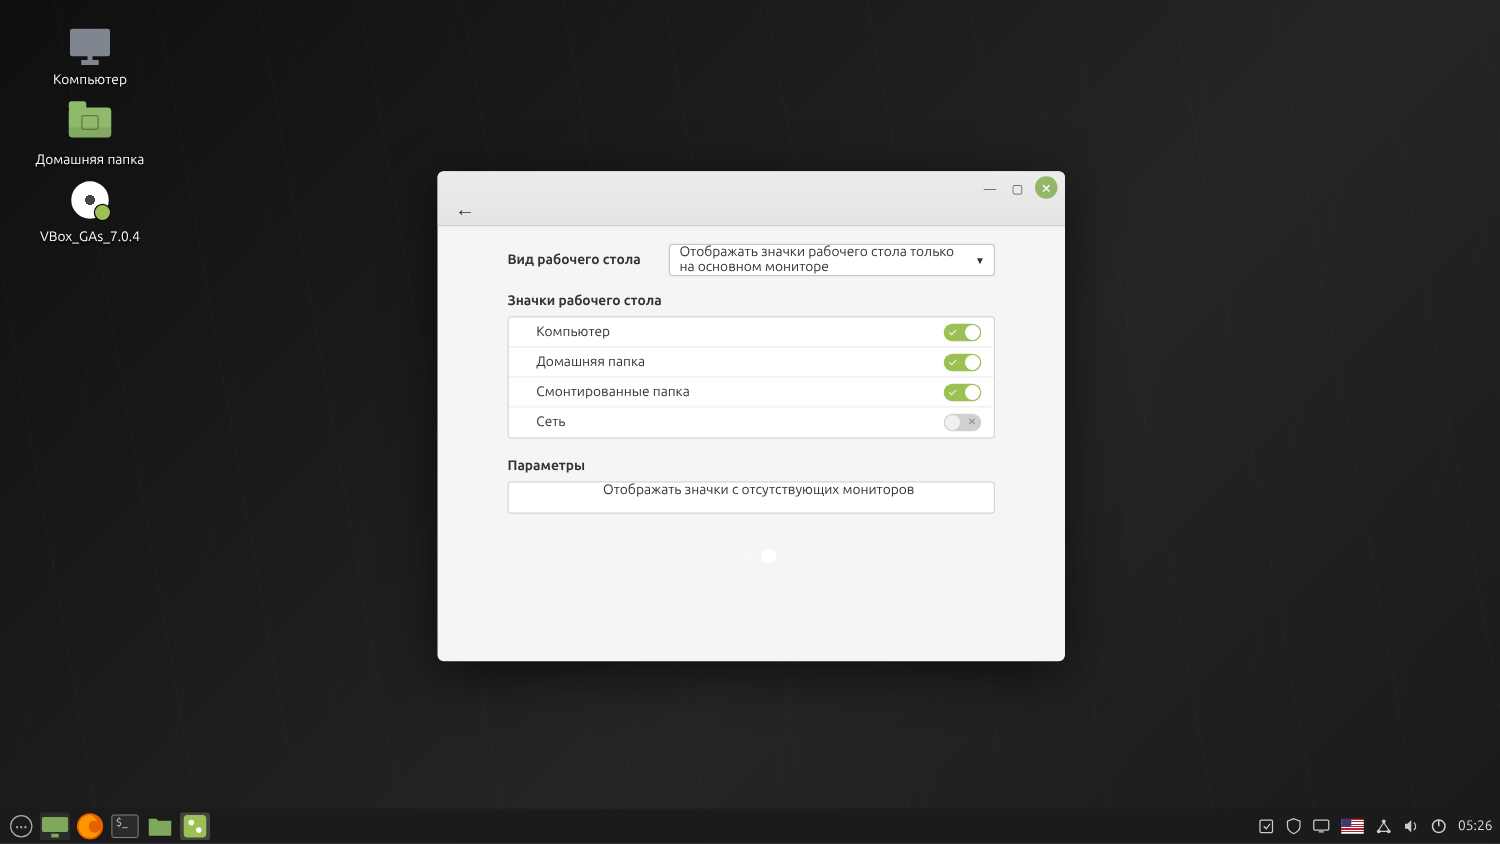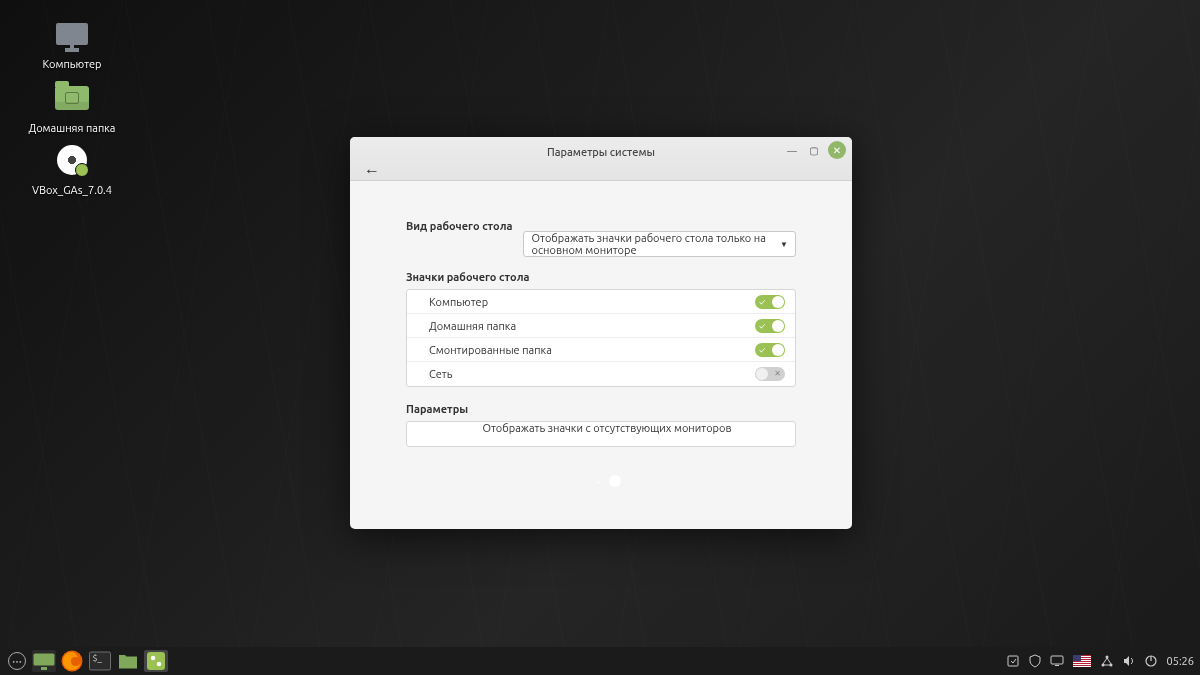--- a/index.html
+++ b/index.html
@@ -41,23 +41,23 @@
   }
   .titlebar { height:44px; background:linear-gradient(#ececec,#e4e4e4); display:flex; align-items:center; position:relative; border-bottom:1px solid #d0d0d0;}
   .titlebar-title { position:absolute; bottom:22px; left:0; right:0; text-align:center; font-size:11px; color:#444; font-weight:500;}
   .titlebar-sub { position:absolute; top:22px; left:10px; font-size:13px; color:#333;}
   .win-controls { position:absolute; right:6px; top:4px; display:flex; gap:6px; align-items:center;}
   .win-btn { width:16px; height:16px; display:flex; align-items:center; justify-content:center; font-size:10px; color:#555; cursor:pointer; border-radius:3px;}
   .win-btn.close{ background:#92b76b; color:#fff; border-radius:50%; width:18px; height:18px;}
   .back-btn { font-size:16px; color:#333; cursor:pointer; padding:0 4px;}
 
   .content { flex:1; padding:14px 56px 20px; overflow:auto;}
-  .row-combo { display:flex; align-items:center; gap:10px; margin-bottom:14px;}
+  .row-combo { display:flex; align-items:center; gap:22px; margin-bottom:14px;}
   .row-combo .lbl { font-size:11px; font-weight:700; color:#333;}
-  .combo { flex:1; height:26px; background:#fff; border:1px solid #c9c9c9; border-radius:3px; display:flex; align-items:center; padding:0 22px 0 8px; font-size:11px; color:#333; position:relative; cursor:pointer;margin-top:36px;}
+  .combo { flex:1; height:26px; background:#fff; border:1px solid #c9c9c9; border-radius:3px; display:flex; align-items:center; padding:0 22px 0 8px; font-size:11px; color:#333; position:relative; cursor:pointer;}
   .combo::after{content:"▼"; position:absolute; right:7px; font-size:8px; color:#333;}
 
   .section-header { font-size:11px; font-weight:700; color:#333; margin:4px 0 6px;}
   .panel { background:#fff; border:1px solid #d6d6d6; border-radius:3px; margin-bottom:16px;}
   .panel-row { height:24px; display:flex; align-items:center; padding:0 10px 0 22px; border-bottom:1px solid #eee; font-size:11px; color:#333;}
   .panel-row:last-child{border-bottom:none;gap:20px;}
   .panel-row .spacer{flex:1;}
   .panel.single .panel-row{height:24px;flex-direction:column;}
 
   
@@ -108,21 +108,20 @@
     <div class="glyph">
         <div class="cd-ico"></div>
       </div>
     <div class="label">VBox_GAs_7.0.4</div>
   </div>
 
 </div>
 
 <div class="window">
   <div class="titlebar">
-    <div class="titlebar-title">Параметры системы</div>
     <div class="titlebar-sub"><span class="back-btn">←</span></div>
     <div class="win-controls">
       <div class="win-btn">—</div>
       <div class="win-btn">▢</div>
       <div class="win-btn close">✕</div>
     </div>
   </div>
 
   <div class="content">
 

